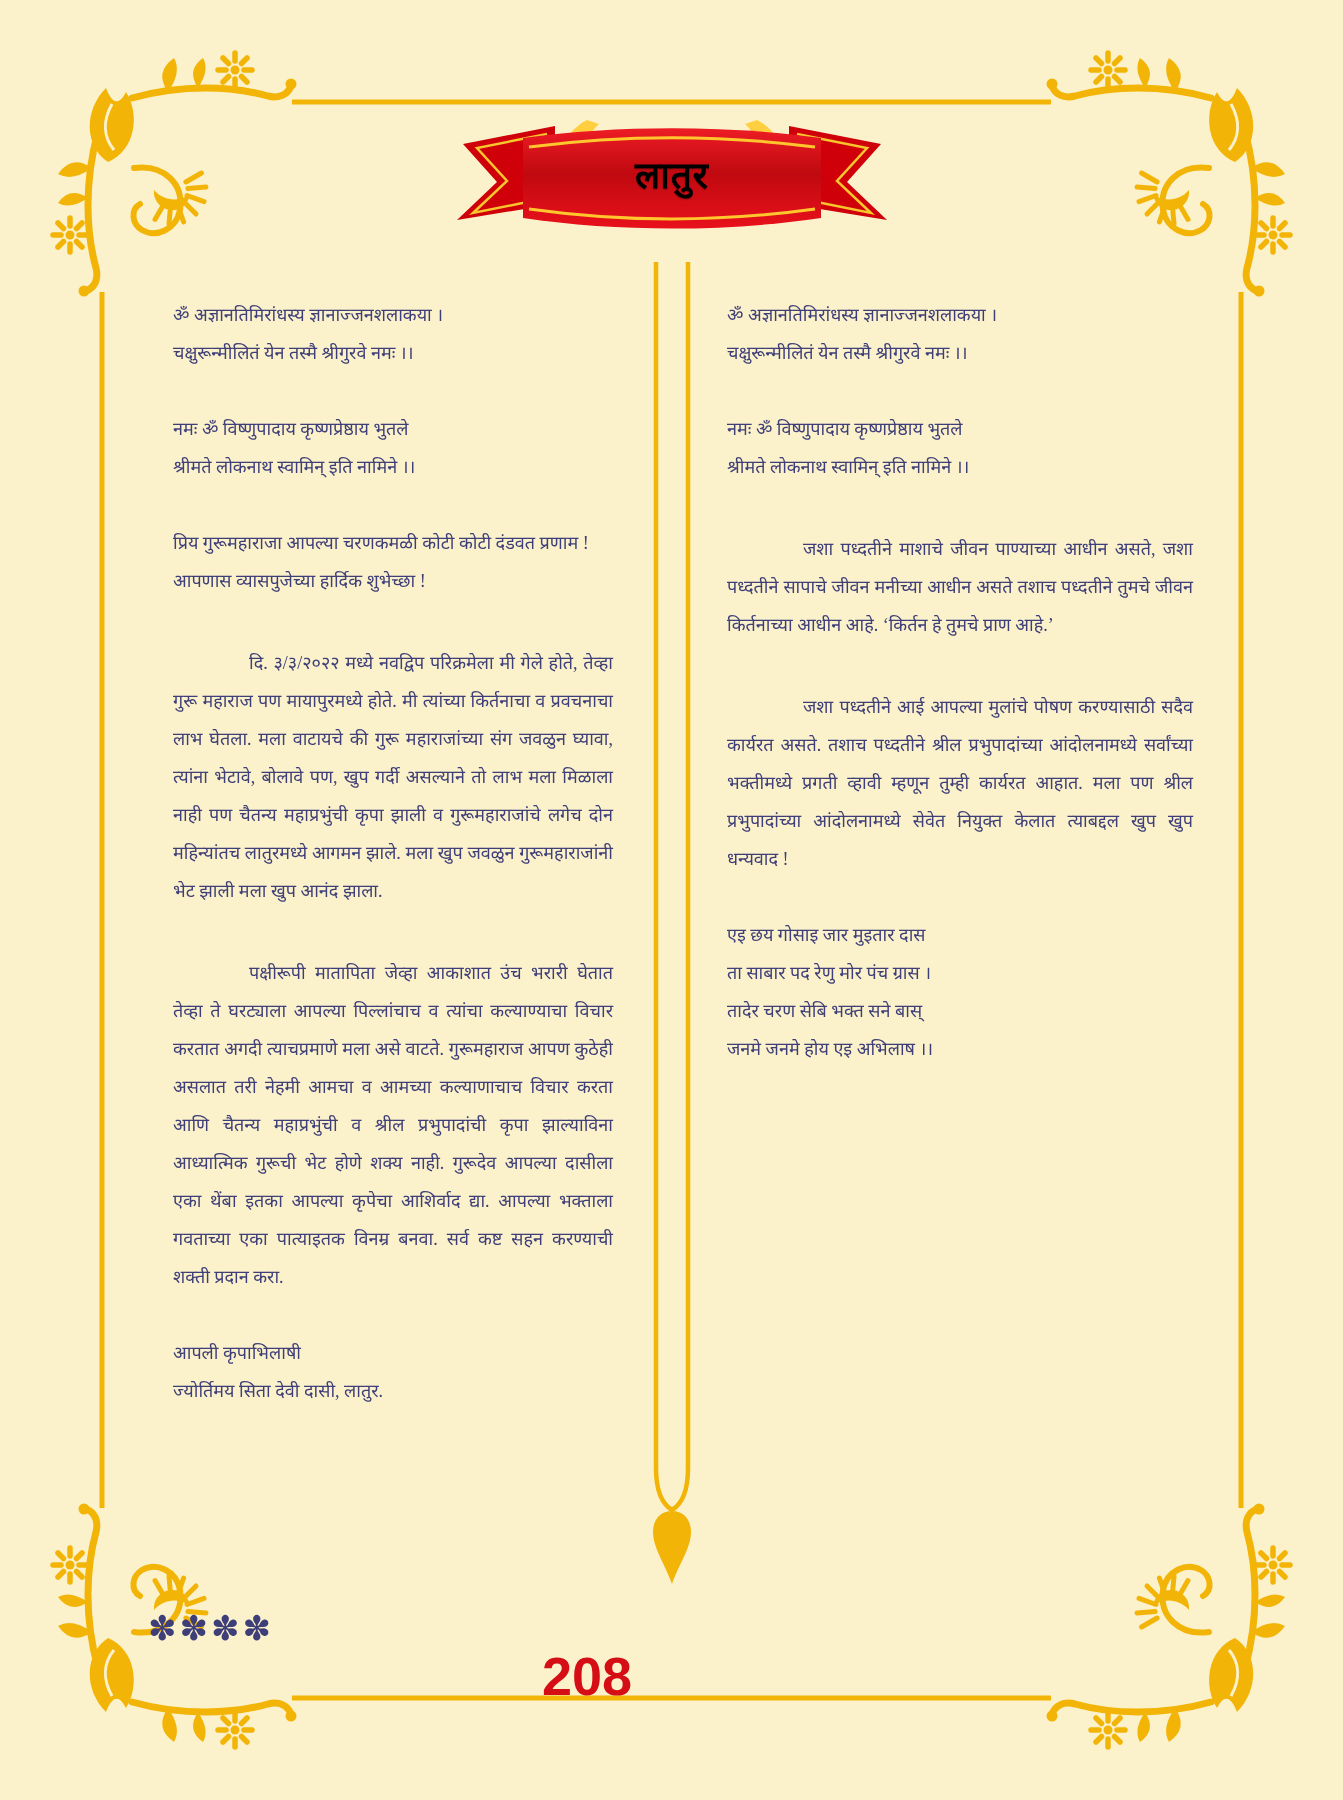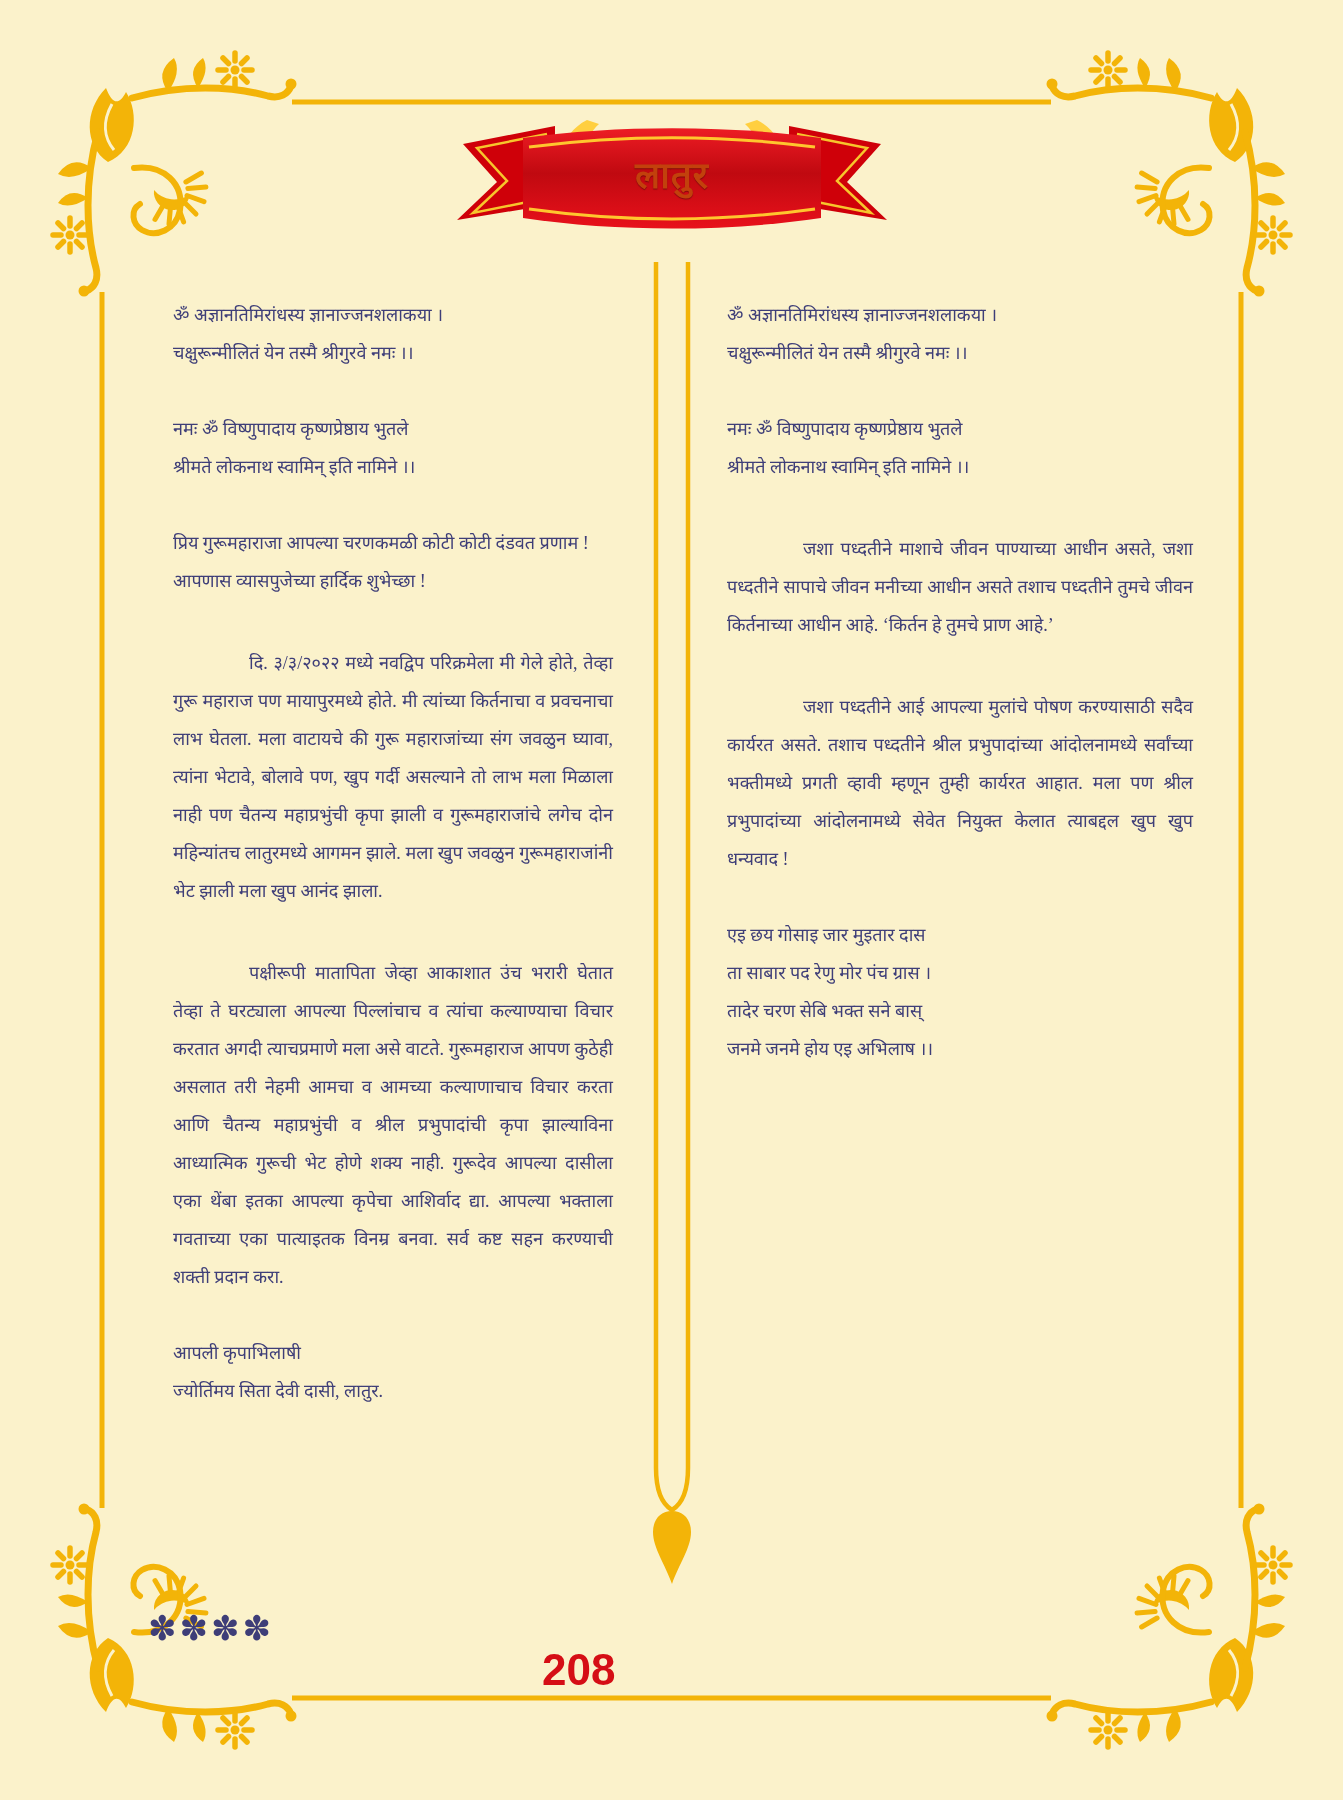--- a/index.html
+++ b/index.html
@@ -7,40 +7,40 @@
     position:relative;width:1343px;height:1800px;margin:0 auto;
     background:#FBF2CB;overflow:hidden;
     font-family:"Liberation Serif","DejaVu Sans",serif;
   }
   .frame-svg,.ribbon-svg{position:absolute;left:0;top:0;}
   .frame-svg{width:1343px;height:1800px;}
   .ribbon-svg{left:437px;top:94px;width:470px;height:170px;}
   .banner-title{
     position:absolute;left:437px;top:94px;width:470px;height:158px;
     display:flex;align-items:center;justify-content:center;
-    color:#c2410c;font-size:37px;font-weight:bold;letter-spacing:1px;
+    color:#000000;font-size:37px;font-weight:bold;letter-spacing:1px;
     text-shadow:0 1px 1px rgba(0,0,0,.35);pointer-events:none;
   }
   .col{
     position:absolute;top:296px;color:#3E3E78;
     font-size:18px;line-height:38px;
   }
   .col-left{left:173px;width:440px;}
   .col-right{left:727px;width:466px;}
   .block{white-space:pre-line;margin:0 0 38px 0;text-align:justify;}
   .block.noj{text-align:left;}
   .block.tight{margin-bottom:0;}
   .block.indent{text-indent:76px;margin-top:44px;}
   .stars{
     position:absolute;left:148px;top:1608px;color:#3E3E78;
     font-size:34px;letter-spacing:3px;font-family:"DejaVu Sans",sans-serif;
   }
   .page-number{
     position:absolute;left:542px;top:1645px;color:#D50E15;
-    font-size:44px;font-weight:bold;font-family:"Liberation Sans",sans-serif;
+    font-size:54px;font-weight:bold;font-family:"Liberation Sans",sans-serif;
   }
 </style>
 </head>
 <body>
 
 <div class="page">
 
   <svg class="frame-svg" viewBox="0 0 1343 1800" xmlns="http://www.w3.org/2000/svg">
     <defs>
       <g id="flw8">

